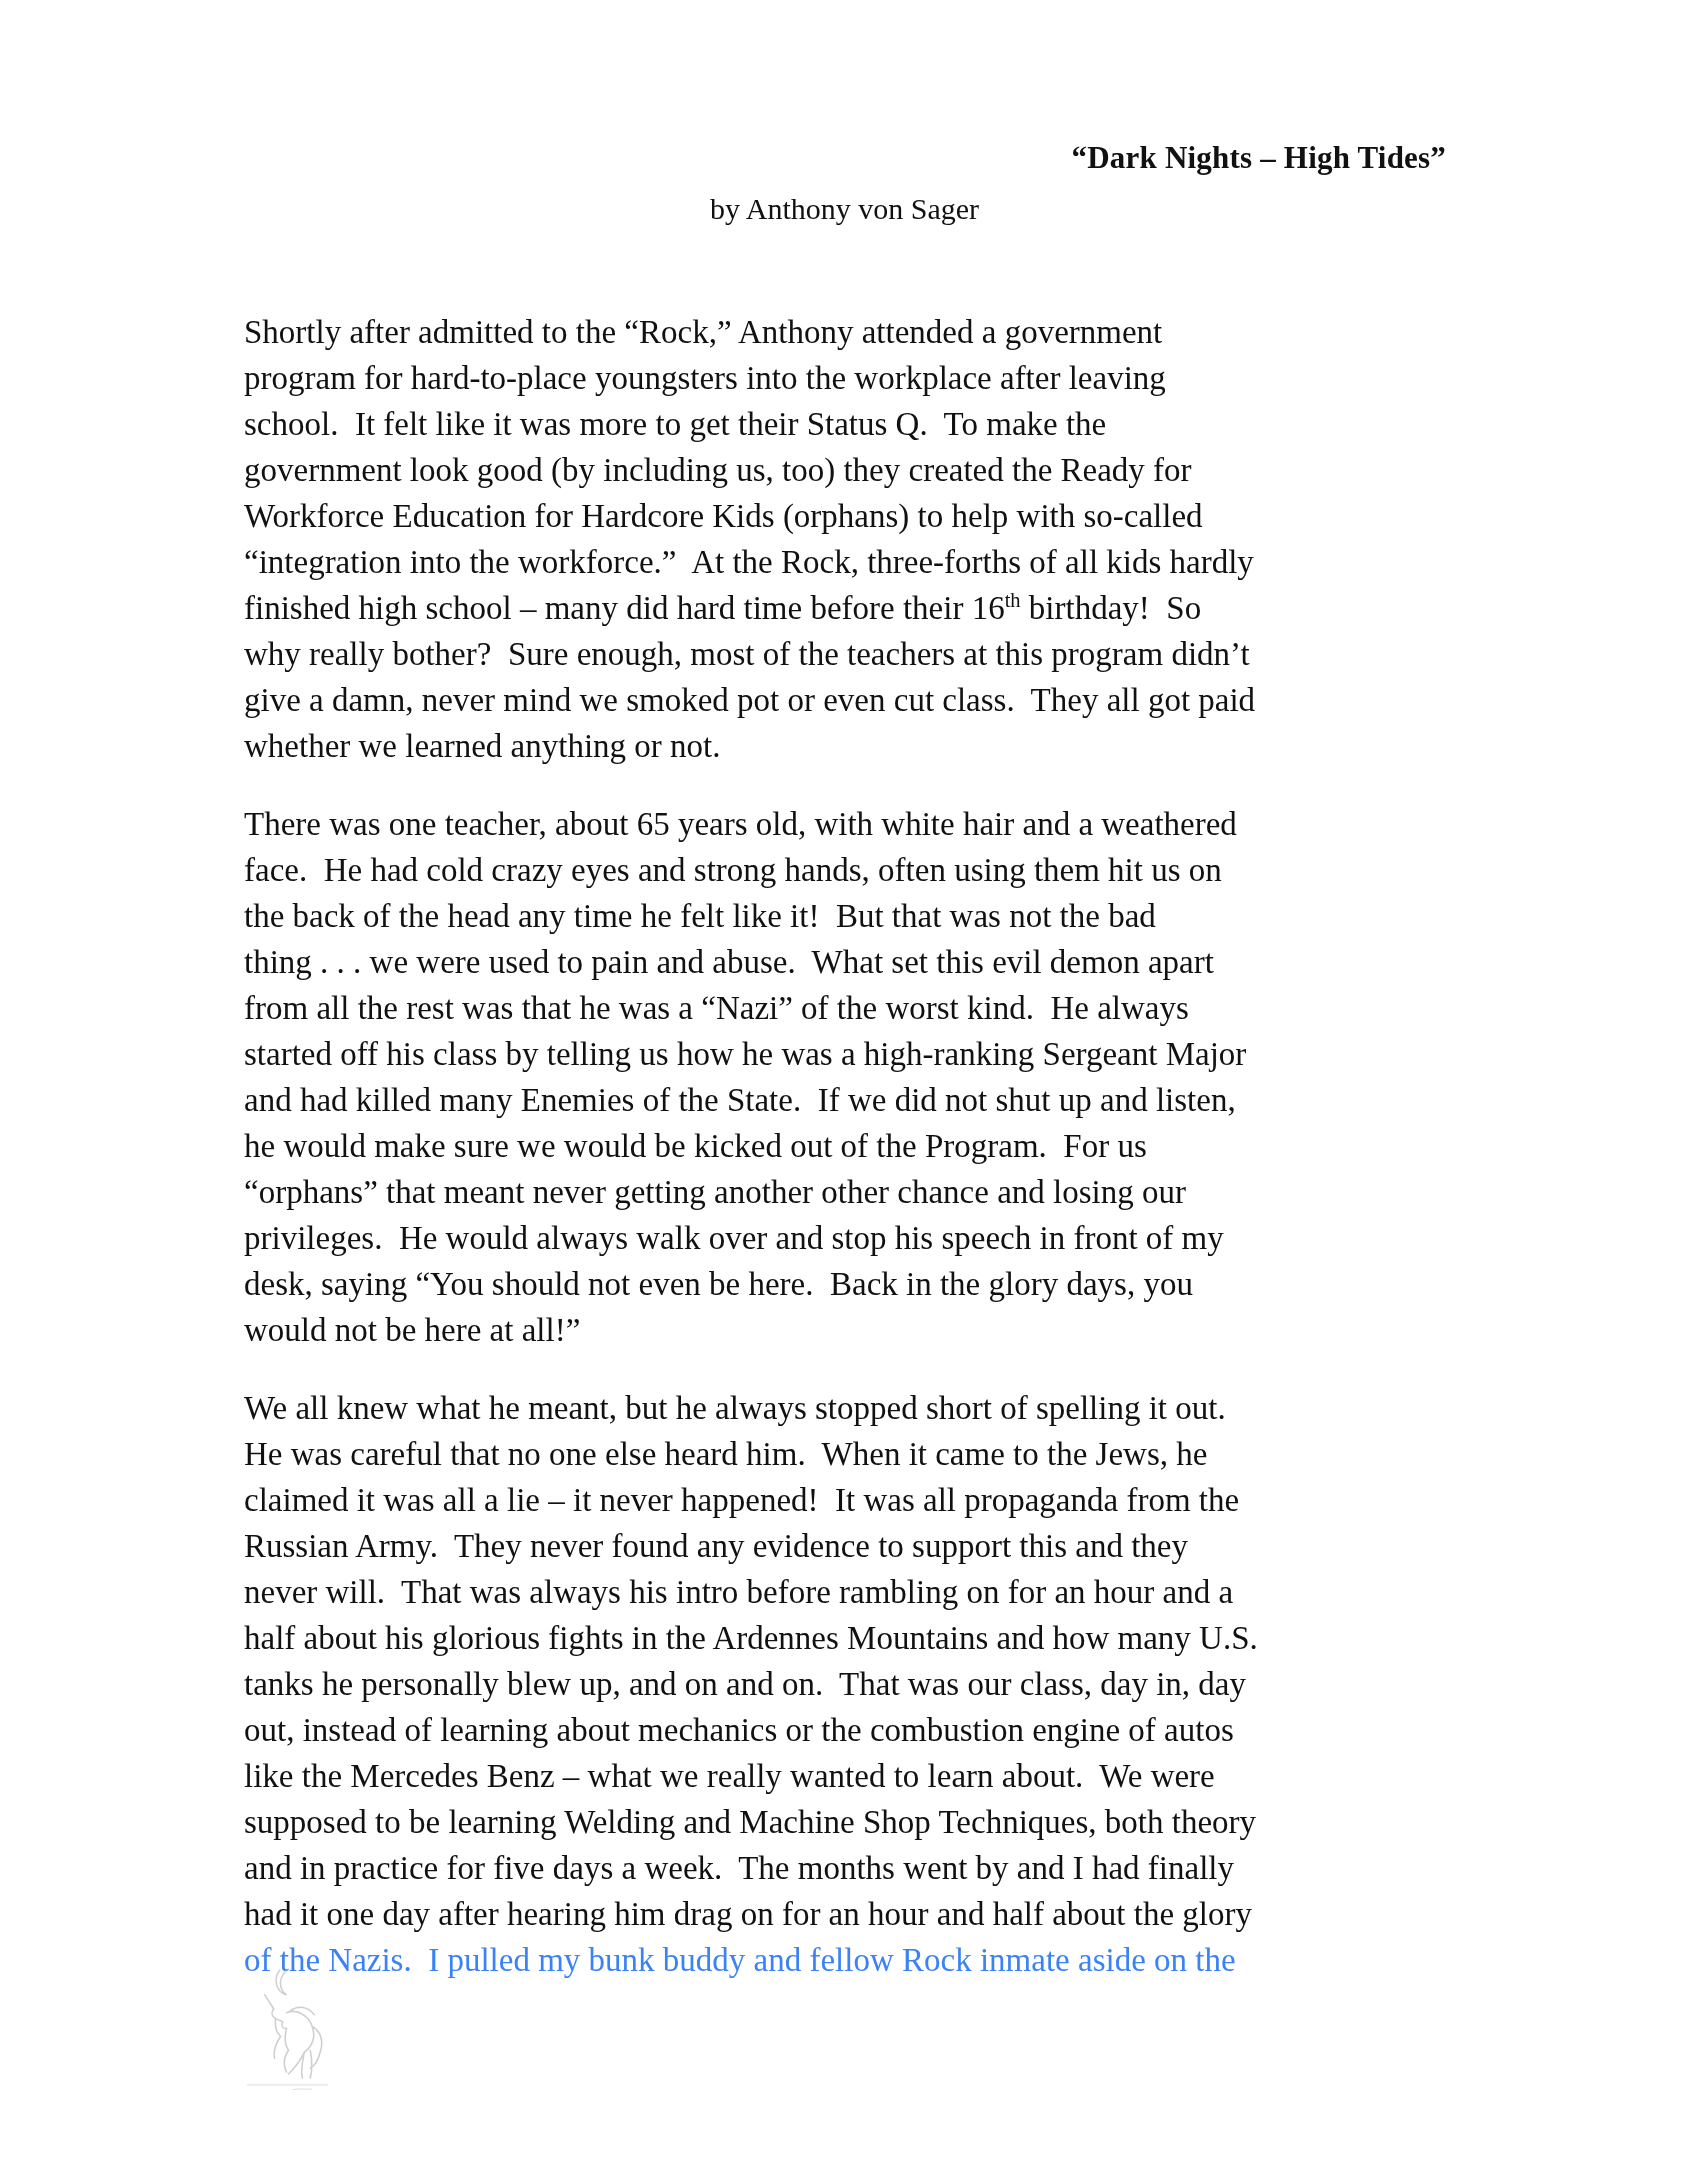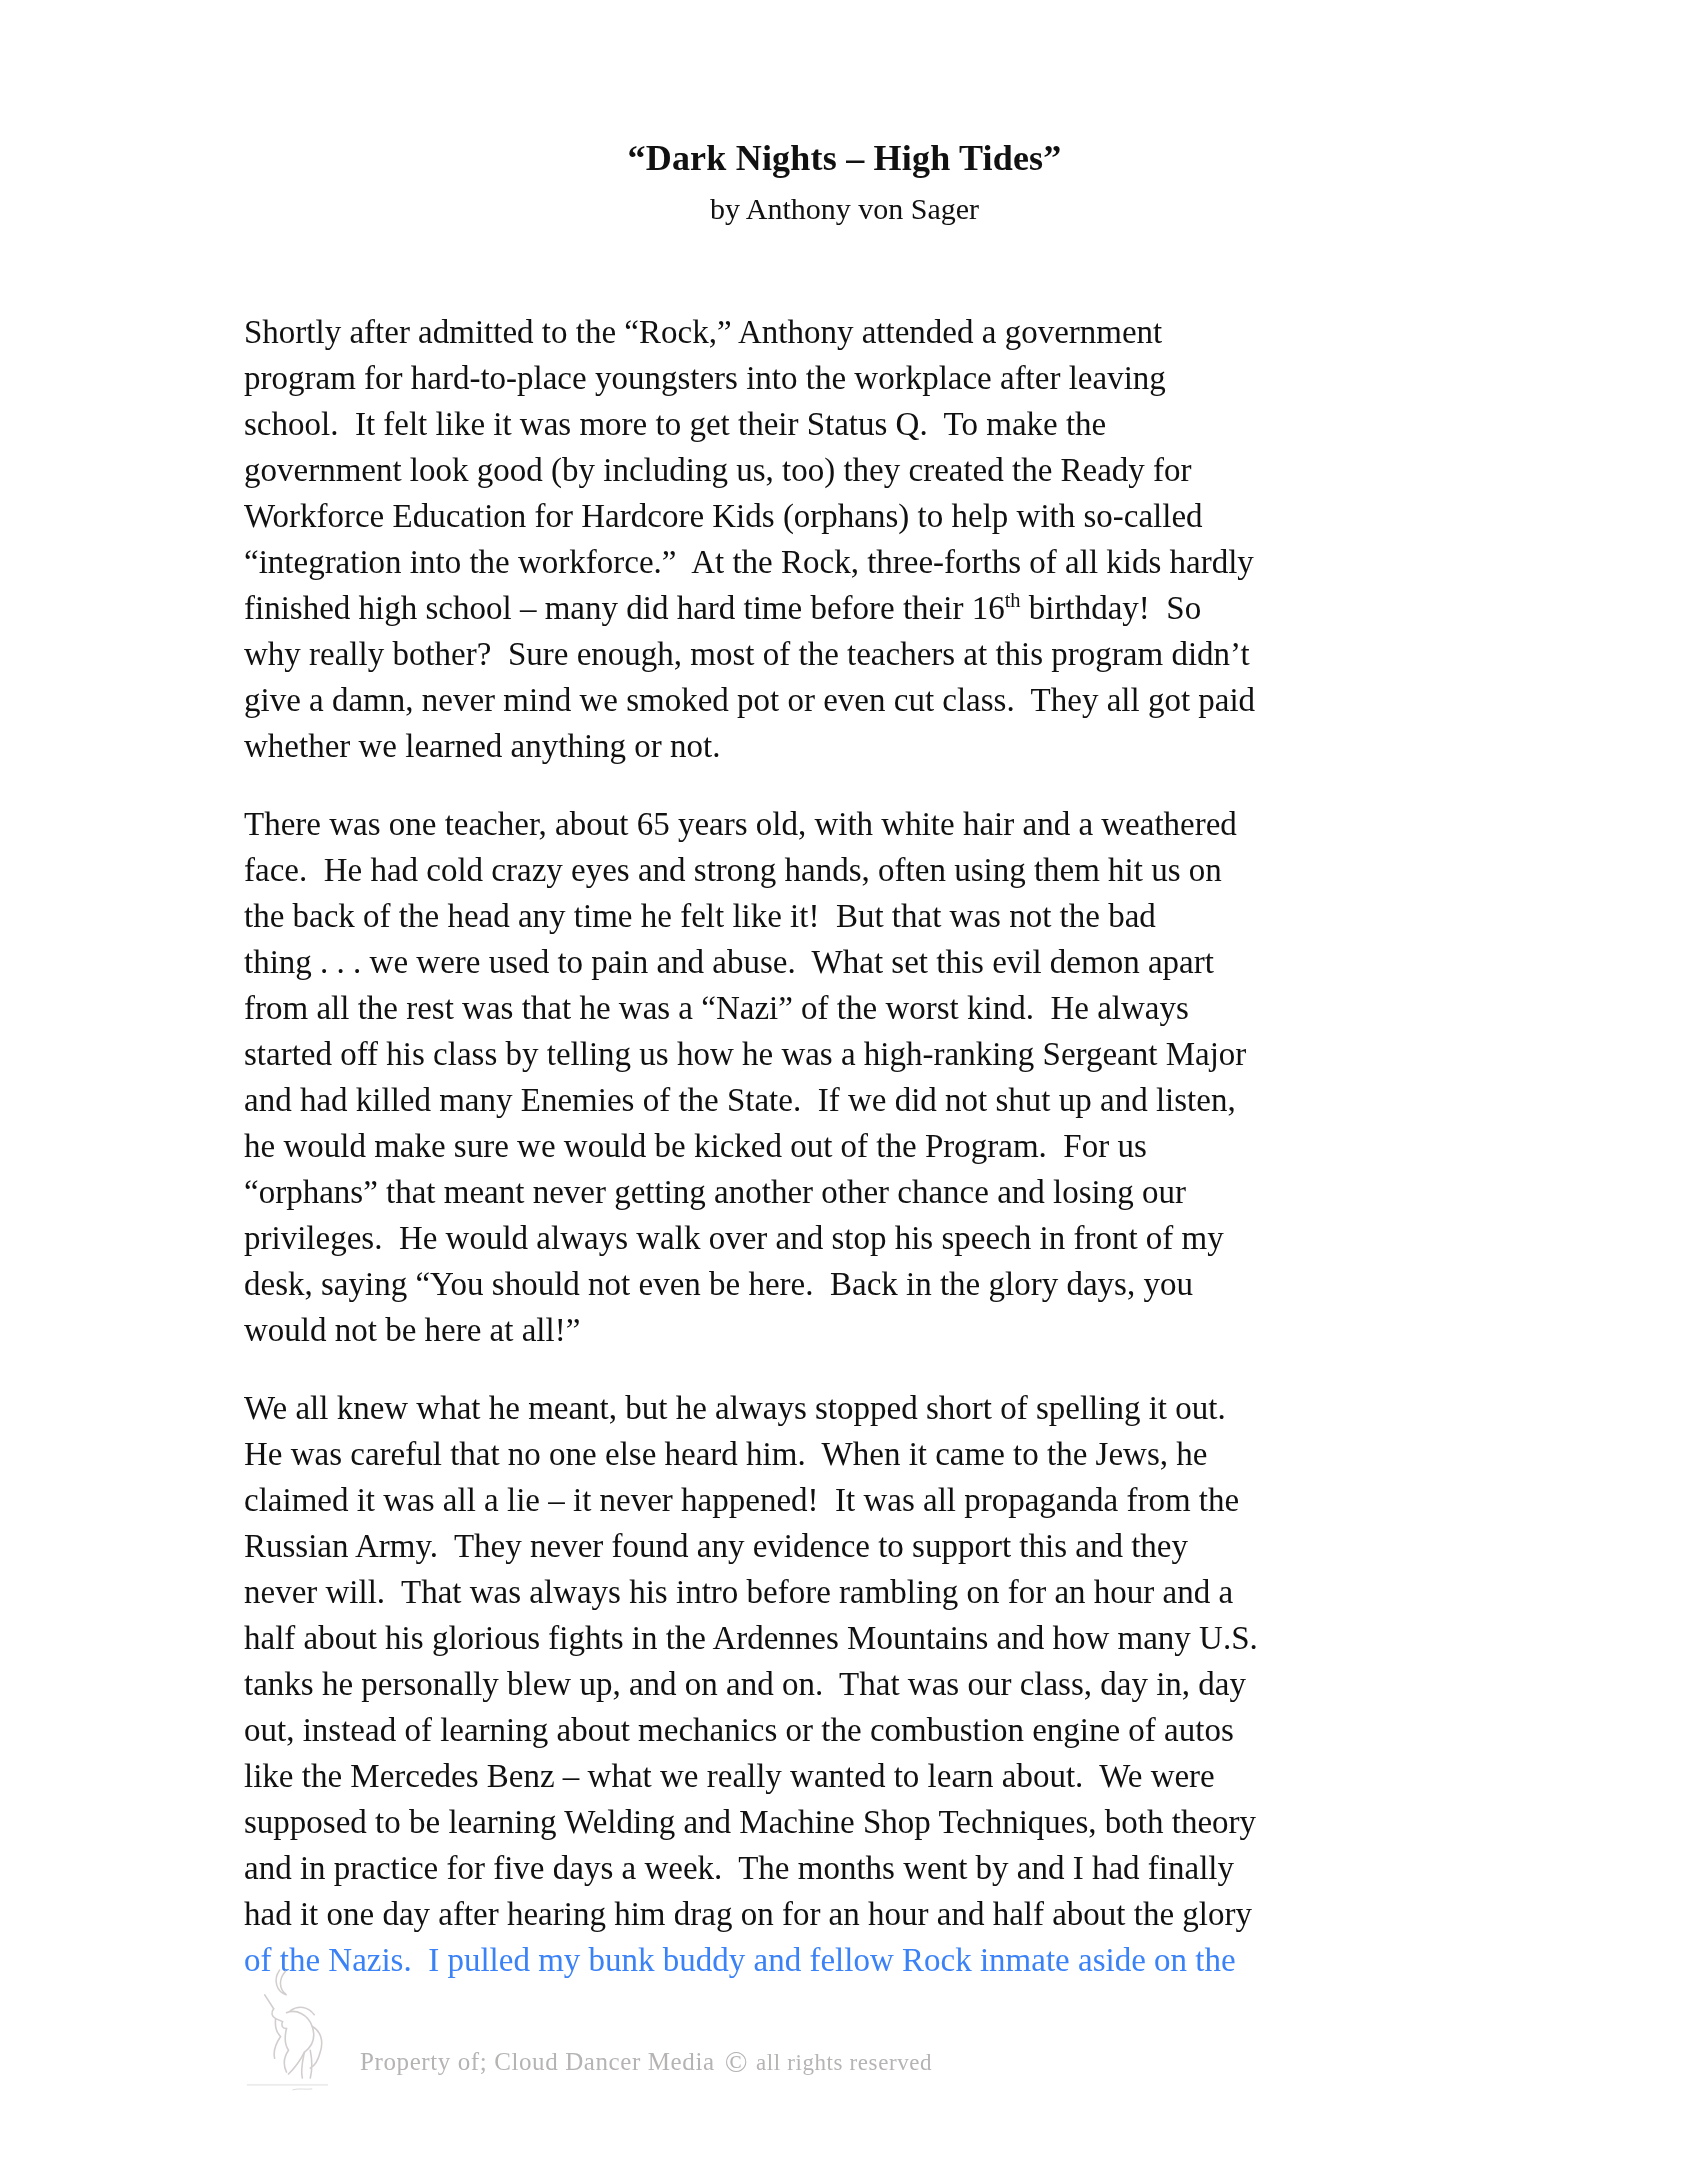--- a/index.html
+++ b/index.html
@@ -21,25 +21,26 @@
     background: #ffffff;
   }
   .doc-header {
     position: absolute;
     top: 137px;
     left: 243px;
     width: 1203px;
     text-align: center;
   }
   .doc-title {
-    font-size: 36px;
+    font-size: 31px;
     font-weight: bold;
     margin: 0;
     line-height: 42px;
     letter-spacing: 0.2px;
+    text-align: right;
   }
   .doc-byline {
     font-size: 30px;
     line-height: 40px;
     margin-top: 10px;
   }
   .doc-content {
     position: absolute;
     top: 309px;
     left: 244px;
@@ -150,17 +151,16 @@
         <path d="M46 64 C44 72 44 80 48 86 C44 92 42 100 46 108"></path>
         <path d="M64 88 C62 98 60 106 62 114"></path>
         <path d="M70 86 C72 96 72 106 70 114"></path>
         <path d="M72 62 C80 66 84 76 80 88 C78 96 74 102 70 104"></path>
       </g>
       <g fill="none" stroke="#d8d4d4" stroke-width="1">
         <path d="M6 121 L88 121"></path>
         <path d="M52 126 C58 124 66 126 72 125"></path>
       </g>
     </svg>
-    <div class="watermark-line"><span>Property of; Cloud Dancer Media</span><span class="copyright-glyph">©</span><span class="rights">all rights reserved</span></div>
   </div>
 
 </div>
 
 
 </body></html>

